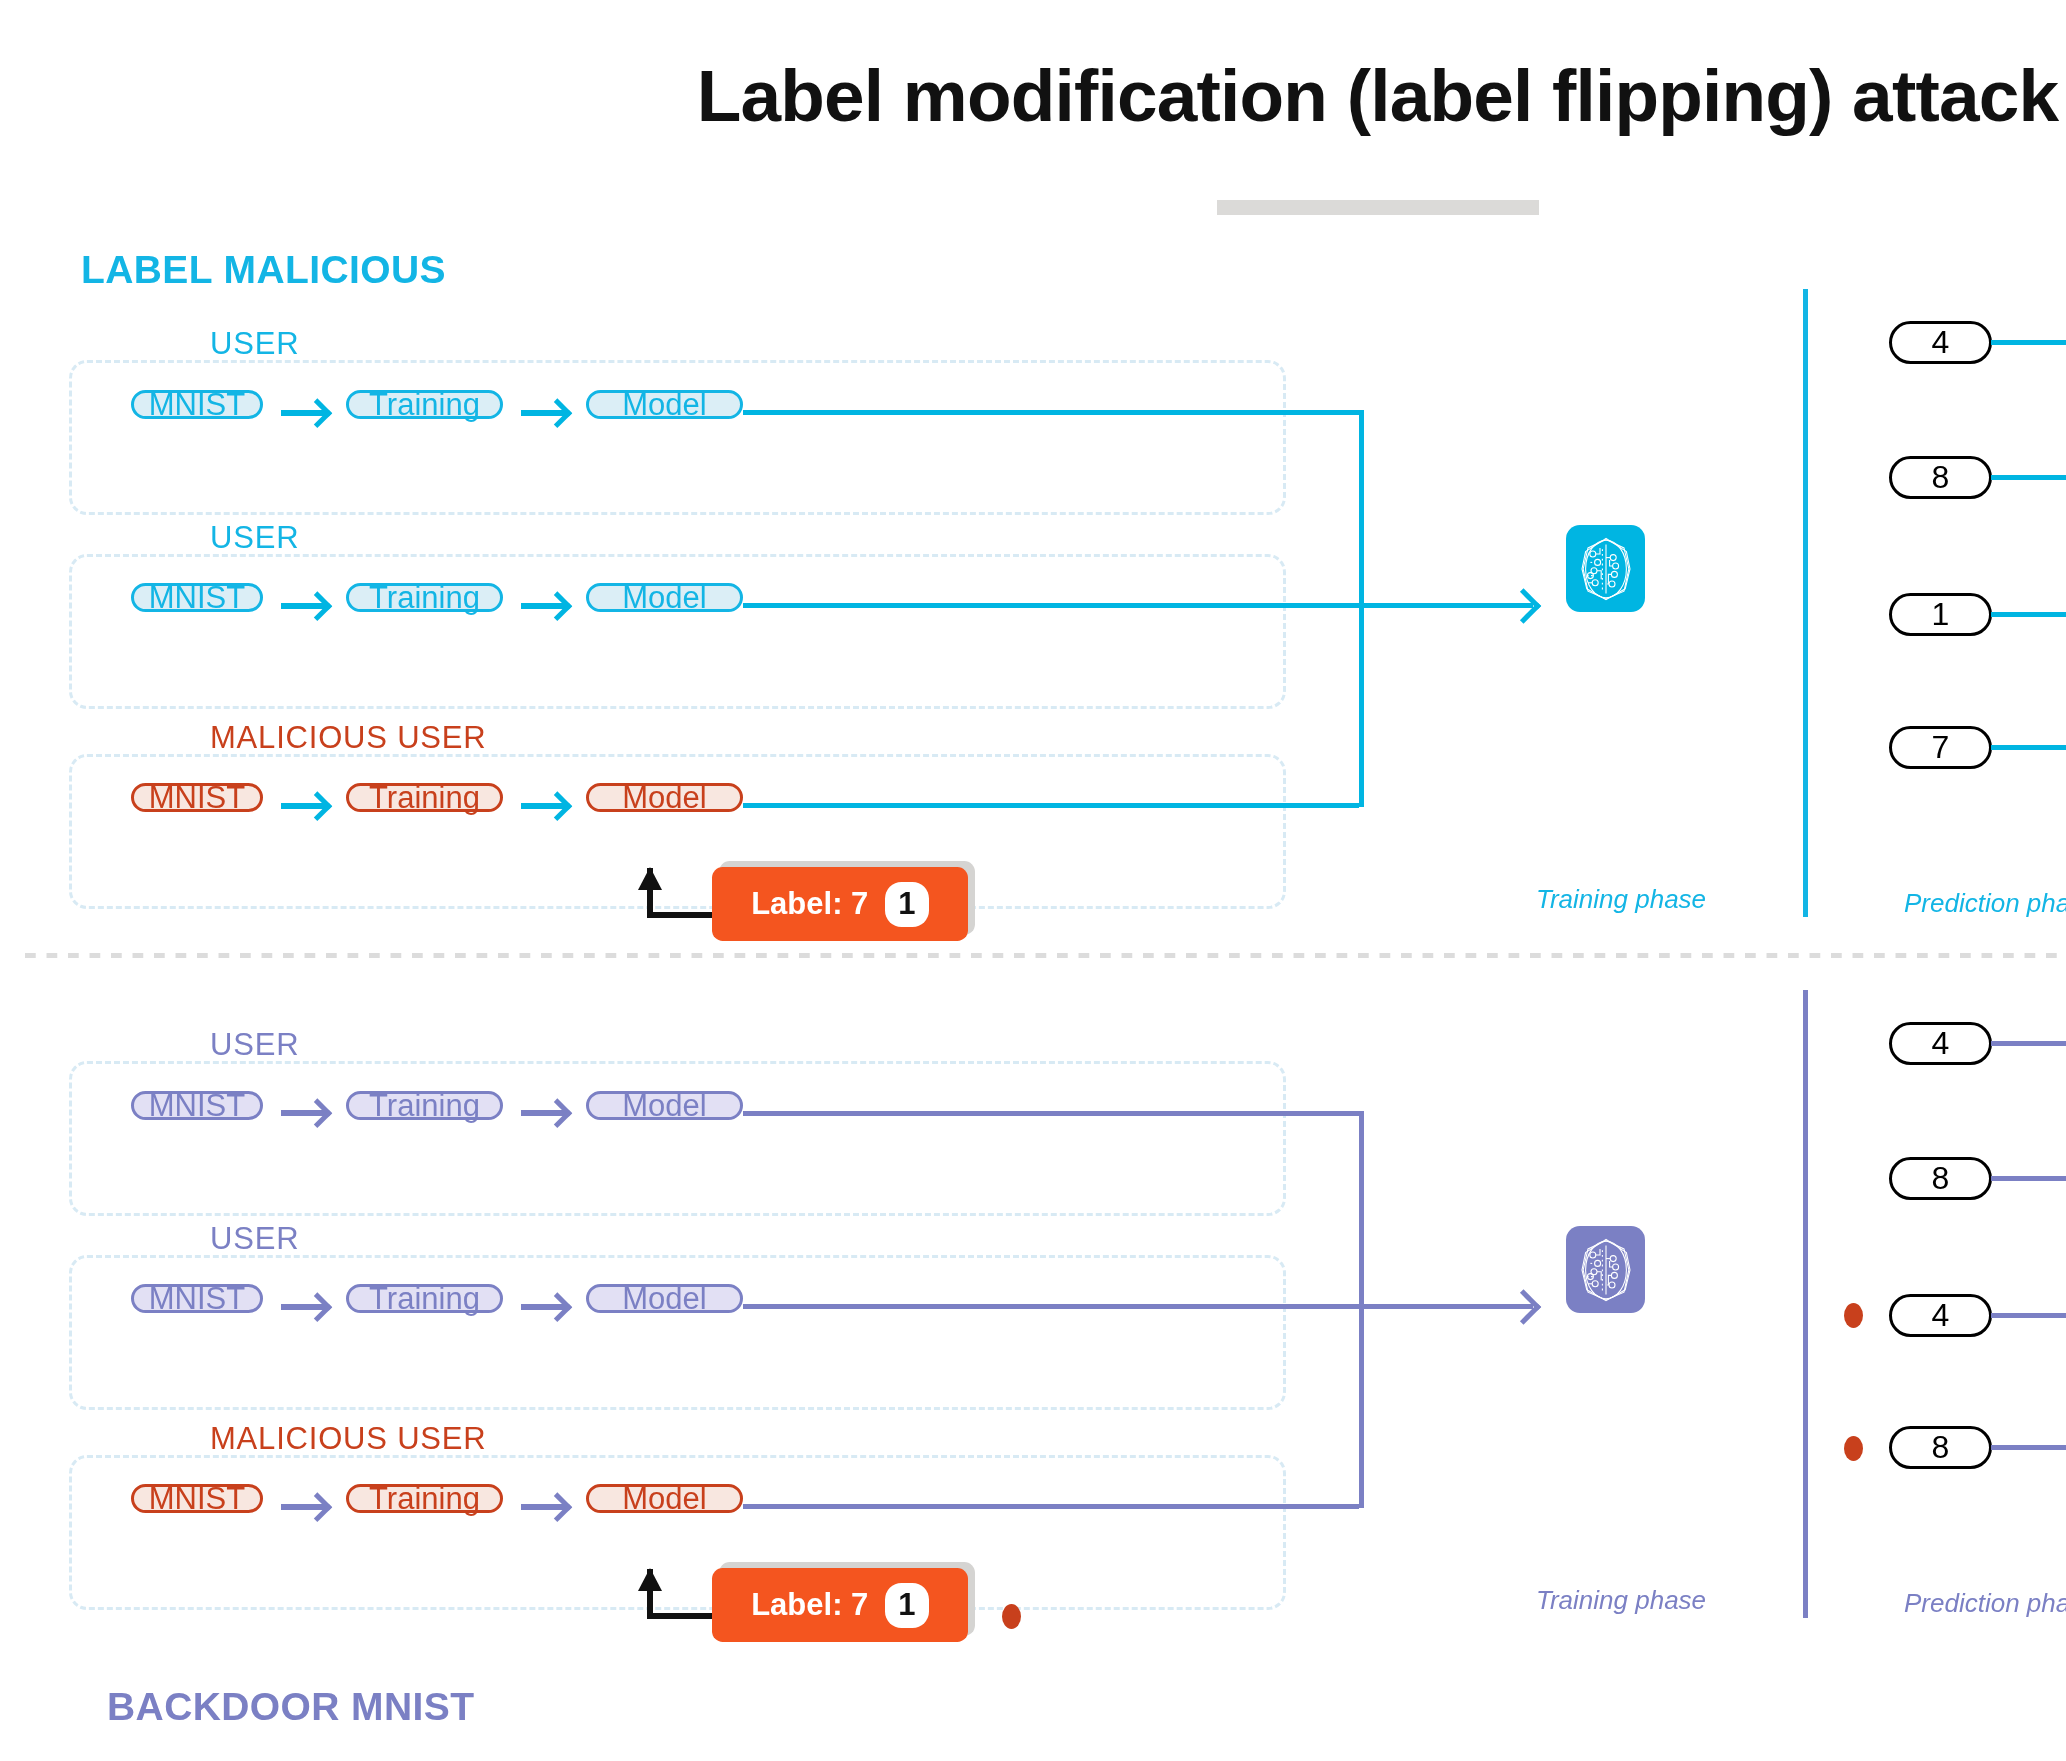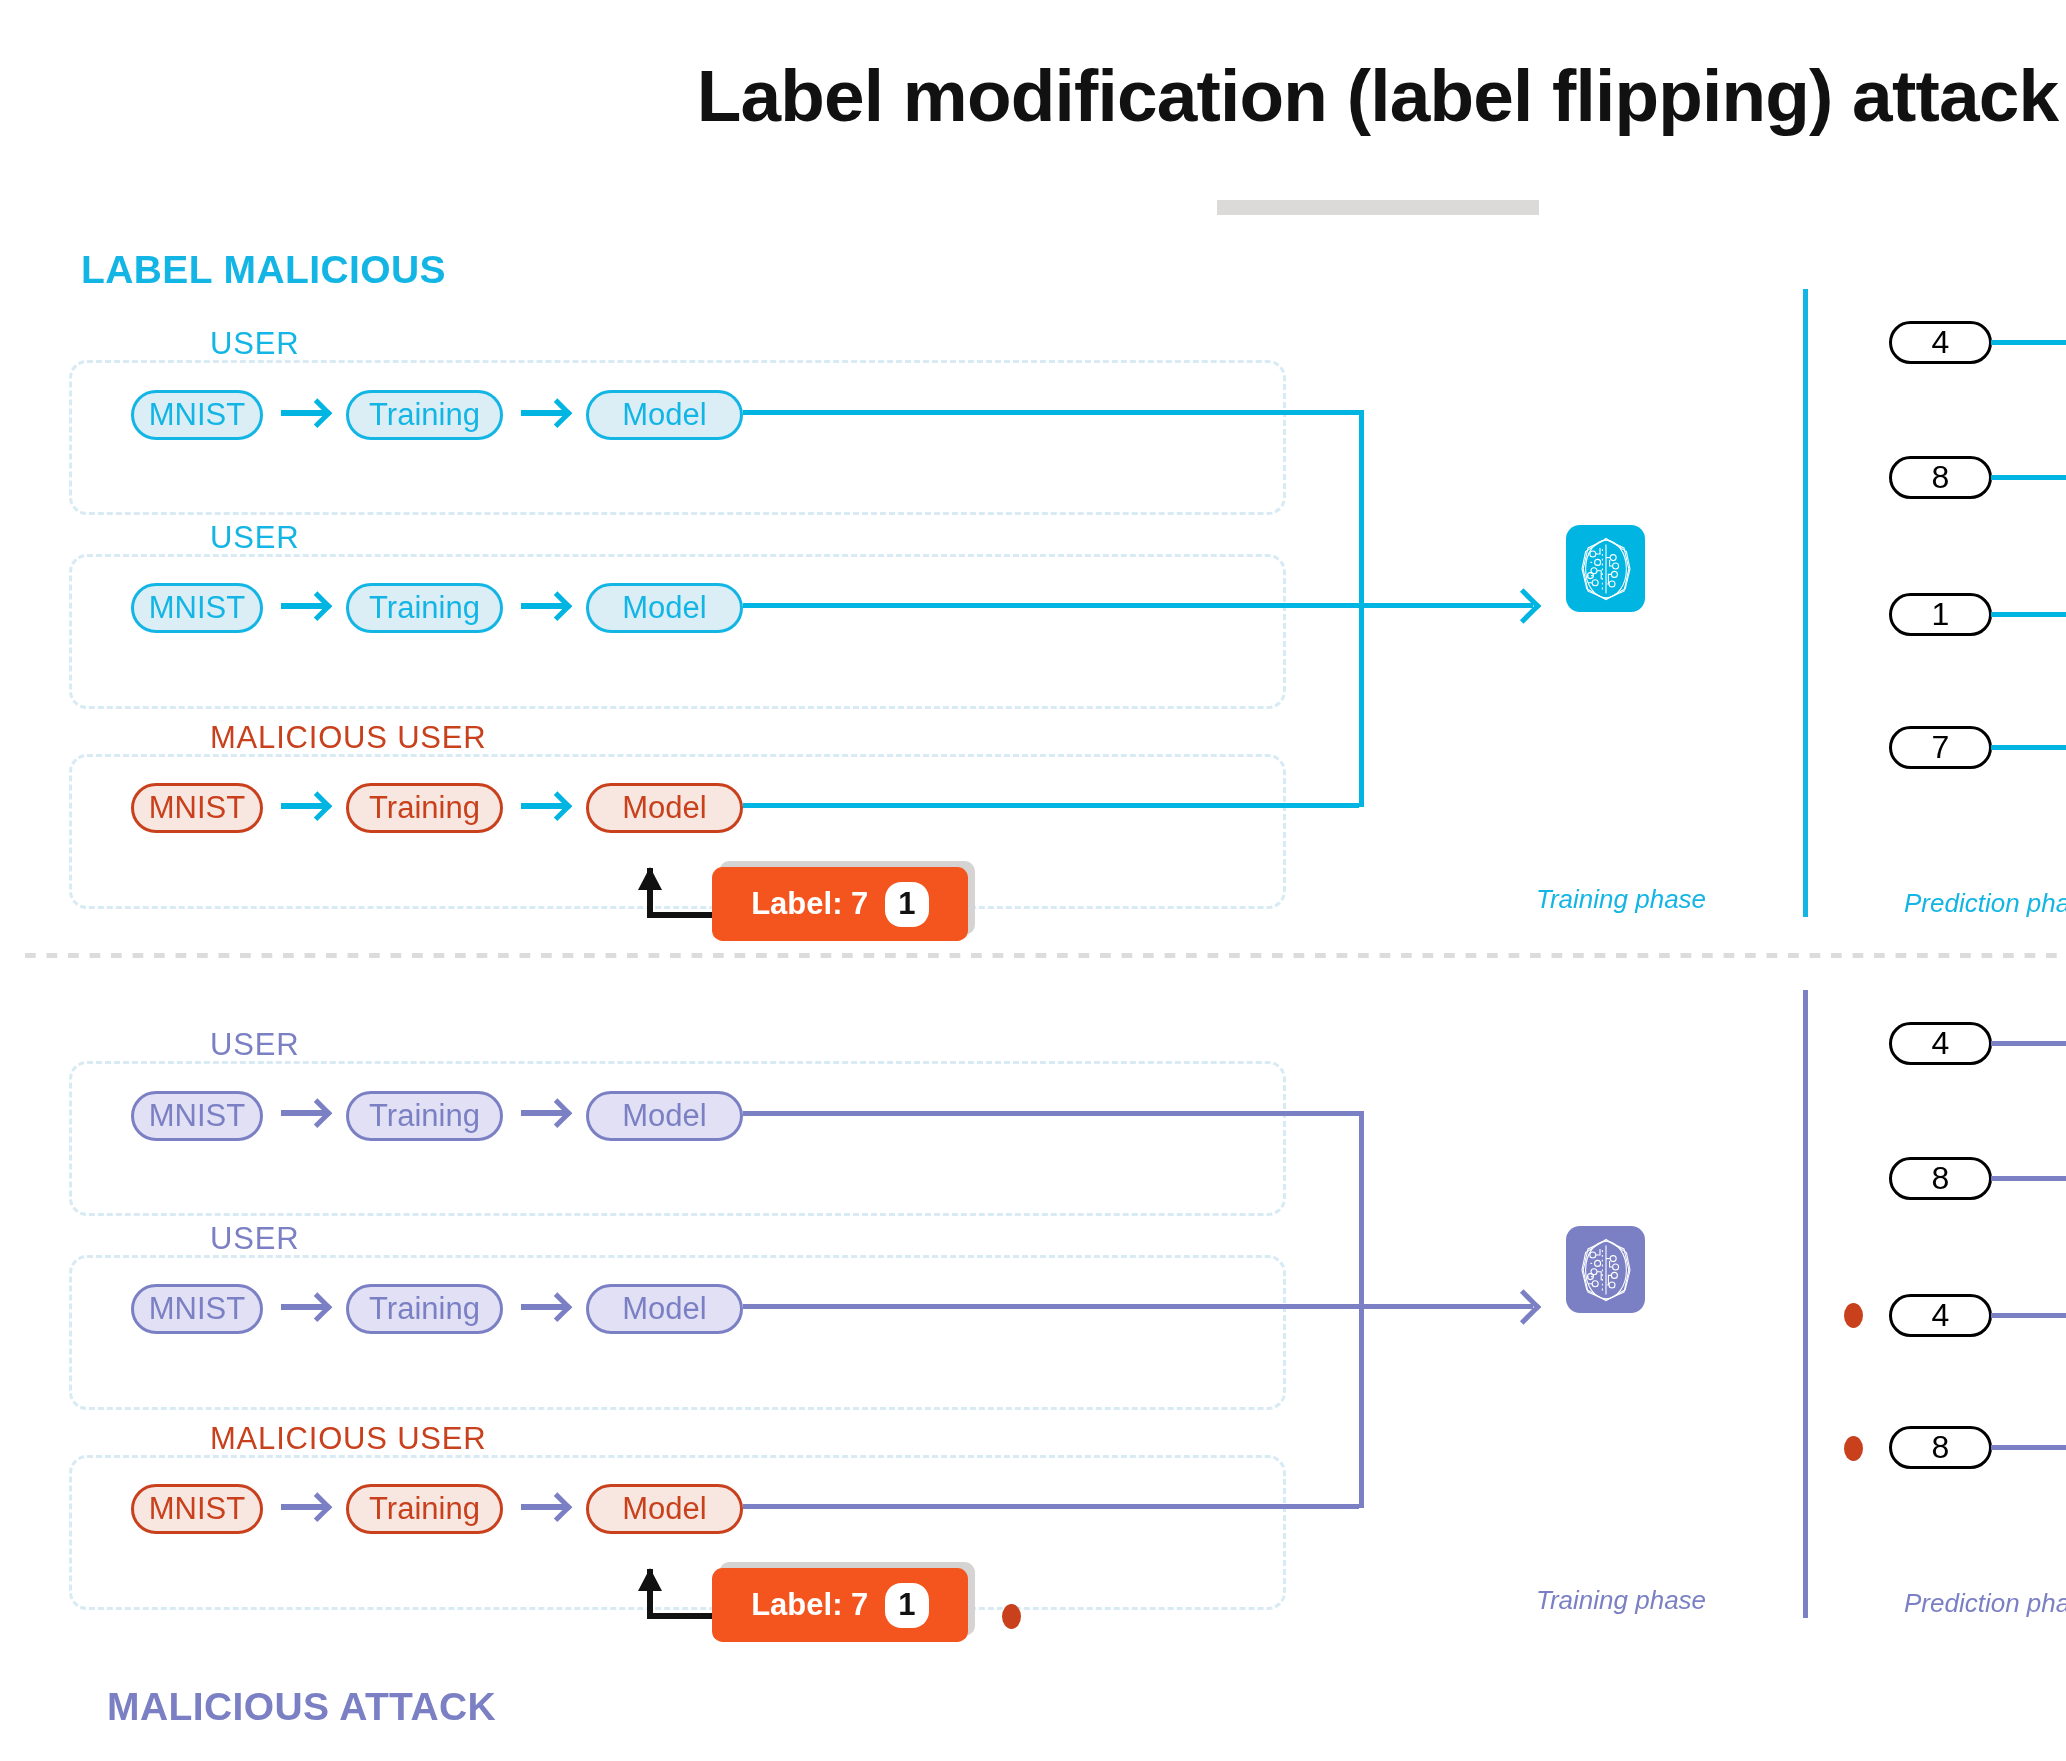--- a/index.html
+++ b/index.html
@@ -45,21 +45,21 @@
   
   .pill{
     position:absolute;display:flex;align-items:center;justify-content:center;
     border-radius:25px;border-width:3.3px;border-style:solid;
     font-size:31px;white-space:nowrap;box-sizing:border-box;
   }
   .pill.cyan   {background:#DBEEF6;border-color:#13B5E5;color:#13B5E5;}
   .pill.purple {background:#E2E0F4;border-color:#7B80C4;color:#7B80C4;}
   .pill.red    {background:#F8E7E0;border-color:#C8401C;color:#C8401C;}
 
-  .flow-pill{width:132px;height:50px;}
+  .flow-pill{width:132px;height:29px;}
   .flow-pill.wide{width:157px;}
 
   
   .arrow{position:absolute;height:5.8px;}
   .arrow.cyan{background:#00B5E2;}
   .arrow.purple{background:#7B80C4;}
   .arrow:after{
     content:"";position:absolute;right:-1.7px;top:50%;
     width:15.7px;height:15.7px;border-top:5.8px solid currentColor;
     border-right:5.8px solid currentColor;transform:translateY(-50%) rotate(45deg);
@@ -135,21 +135,21 @@
 </head>
 <body>
 
 <div class="abs" id="page-title">Label modification (label flipping) attack</div>
 <div class="abs" id="title-rule"></div>
 
 <div id="section-sep"></div>
 
 <div class="abs section-kicker" id="kicker-top">LABEL MALICIOUS</div>
 
-<div class="abs section-kicker" id="kicker-bottom">MALICIOUS ATTACK</div>
+<div class="abs section-kicker" id="kicker-bottom">BACKDOOR MNIST</div>
 
 <div class="abs user-box" style="left:69px;top:360px;">
   <div class="box-caption cap-cyan">USER</div>
 </div>
 <div class="pill cyan flow-pill" style="left:131px;top:390px;">
     <span>MNIST</span>
   </div>
 <div class="arrow cyan" style="left:281px;top:410px;width:45px;"></div>
 <div class="pill cyan flow-pill wide" style="left:346px;top:390px;">
     <span>Training</span>

